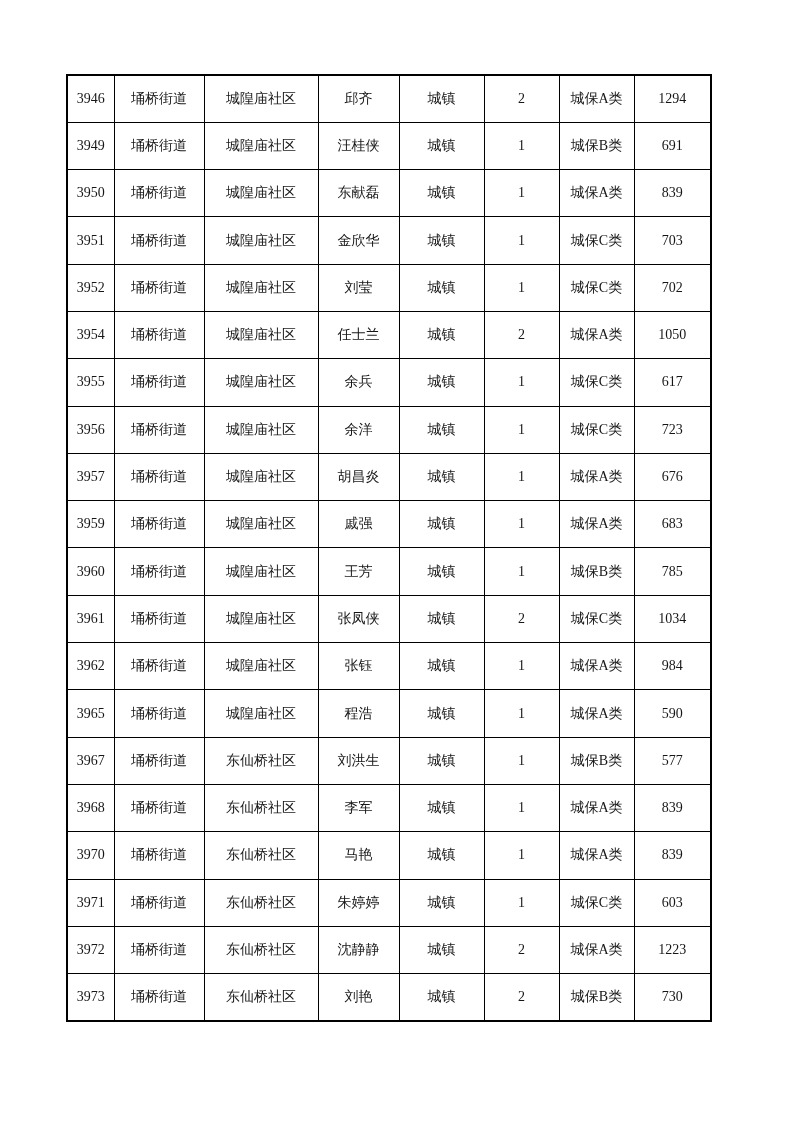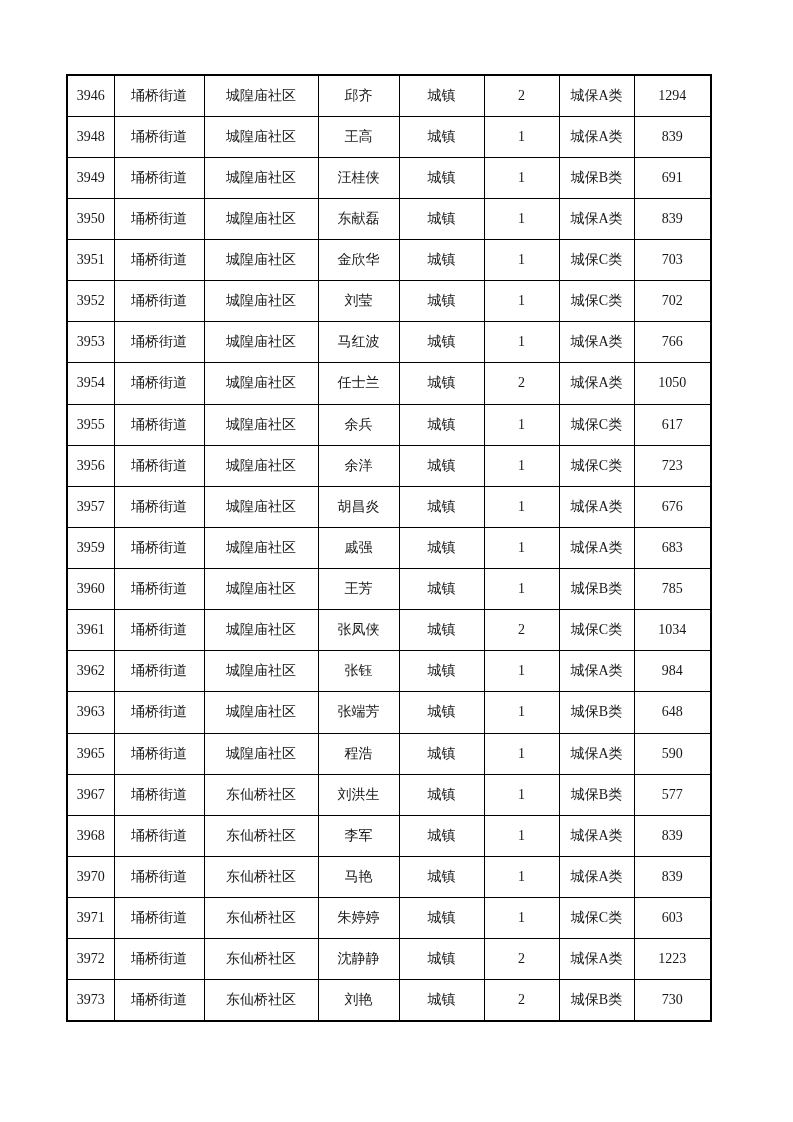--- a/index.html
+++ b/index.html
@@ -74,80 +74,60 @@
           <td>3946</td>
           <td>埇桥街道</td>
           <td>城隍庙社区</td>
           <td>邱齐</td>
           <td>城镇</td>
           <td>2</td>
           <td>城保A类</td>
           <td>1294</td>
         </tr>
         <tr>
-          <td>3948</td>
-          <td>埇桥街道</td>
-          <td>城隍庙社区</td>
-          <td>王高</td>
+          <td>3949</td>
+          <td>埇桥街道</td>
+          <td>城隍庙社区</td>
+          <td>汪桂侠</td>
+          <td>城镇</td>
+          <td>1</td>
+          <td>城保B类</td>
+          <td>691</td>
+        </tr>
+        <tr>
+          <td>3950</td>
+          <td>埇桥街道</td>
+          <td>城隍庙社区</td>
+          <td>东献磊</td>
           <td>城镇</td>
           <td>1</td>
           <td>城保A类</td>
           <td>839</td>
         </tr>
         <tr>
-          <td>3949</td>
-          <td>埇桥街道</td>
-          <td>城隍庙社区</td>
-          <td>汪桂侠</td>
-          <td>城镇</td>
-          <td>1</td>
-          <td>城保B类</td>
-          <td>691</td>
-        </tr>
-        <tr>
-          <td>3950</td>
-          <td>埇桥街道</td>
-          <td>城隍庙社区</td>
-          <td>东献磊</td>
-          <td>城镇</td>
-          <td>1</td>
-          <td>城保A类</td>
-          <td>839</td>
-        </tr>
-        <tr>
           <td>3951</td>
           <td>埇桥街道</td>
           <td>城隍庙社区</td>
           <td>金欣华</td>
           <td>城镇</td>
           <td>1</td>
           <td>城保C类</td>
           <td>703</td>
         </tr>
         <tr>
           <td>3952</td>
           <td>埇桥街道</td>
           <td>城隍庙社区</td>
           <td>刘莹</td>
           <td>城镇</td>
           <td>1</td>
           <td>城保C类</td>
           <td>702</td>
         </tr>
         <tr>
-          <td>3953</td>
-          <td>埇桥街道</td>
-          <td>城隍庙社区</td>
-          <td>马红波</td>
-          <td>城镇</td>
-          <td>1</td>
-          <td>城保A类</td>
-          <td>766</td>
-        </tr>
-        <tr>
           <td>3954</td>
           <td>埇桥街道</td>
           <td>城隍庙社区</td>
           <td>任士兰</td>
           <td>城镇</td>
           <td>2</td>
           <td>城保A类</td>
           <td>1050</td>
         </tr>
         <tr>
@@ -212,30 +192,20 @@
         </tr>
         <tr>
           <td>3962</td>
           <td>埇桥街道</td>
           <td>城隍庙社区</td>
           <td>张钰</td>
           <td>城镇</td>
           <td>1</td>
           <td>城保A类</td>
           <td>984</td>
-        </tr>
-        <tr>
-          <td>3963</td>
-          <td>埇桥街道</td>
-          <td>城隍庙社区</td>
-          <td>张端芳</td>
-          <td>城镇</td>
-          <td>1</td>
-          <td>城保B类</td>
-          <td>648</td>
         </tr>
         <tr>
           <td>3965</td>
           <td>埇桥街道</td>
           <td>城隍庙社区</td>
           <td>程浩</td>
           <td>城镇</td>
           <td>1</td>
           <td>城保A类</td>
           <td>590</td>

